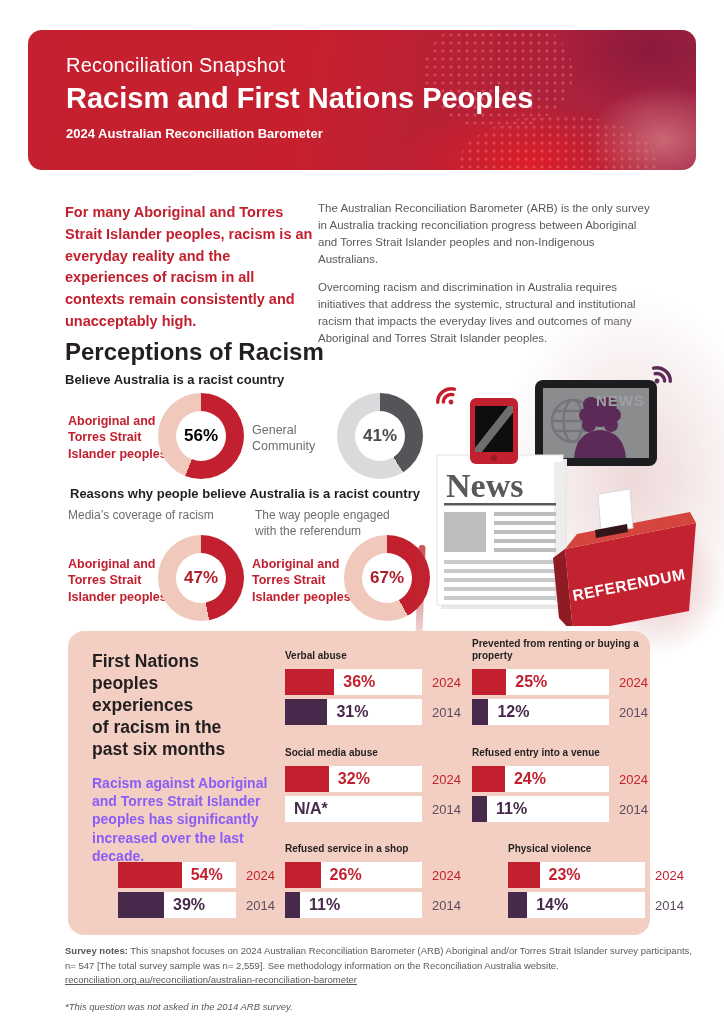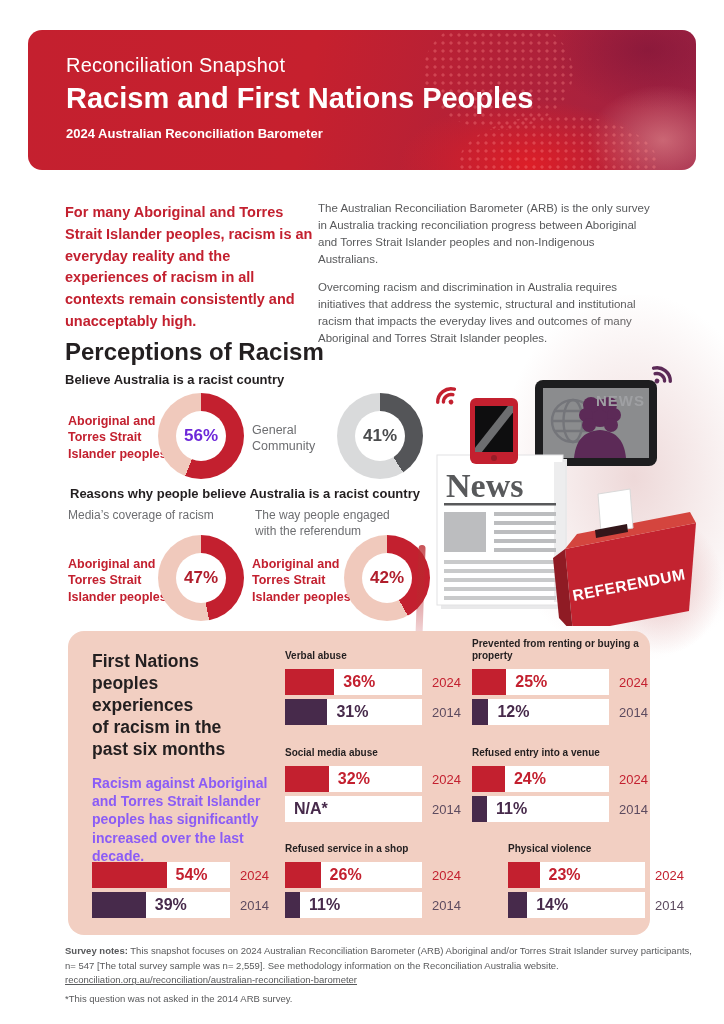--- a/index.html
+++ b/index.html
@@ -58,36 +58,36 @@
   .exp-title{position:absolute;left:92px;top:650px;width:180px;font-size:17.5px;font-weight:bold;
              color:#231f20;line-height:1.26;white-space:pre-line;}
   .exp-desc{position:absolute;left:92px;top:774px;width:178px;font-size:14px;font-weight:bold;
             color:#8b5cf6;line-height:1.3;}
 
   .cat{position:absolute;}
   .cat-label{position:absolute;bottom:100%;margin-bottom:7px;width:175px;font-size:10px;font-weight:bold;
              color:#231f20;line-height:1.18;}
   .bar-row{display:flex;align-items:center;height:26px;margin-bottom:4px;}
   .bar-track{position:relative;width:137px;height:26px;background:#fff;display:flex;align-items:center;flex:none;overflow:hidden;}
-  .bar-track.wide{width:138px;}
+  .bar-track.wide{width:118px;margin-left:26px;}
   .bar-fill{position:absolute;left:0;top:0;bottom:0;width:calc(var(--p)*1%);}
   .f2024{background:#c3202f;}
   .f2014{background:#472a4b;}
   .bar-val{position:relative;font-size:16px;font-weight:bold;margin-left:calc(var(--p)*1% + 9px);white-space:nowrap;}
   .v2024{color:#c3202f;}
   .v2014{color:#472a4b;}
   .year{margin-left:10px;font-size:13px;flex:none;}
   .yr2024{color:#c3202f;}
   .yr2014{color:#5d4b5f;}
 
   
   .footer{position:absolute;left:65px;top:944px;width:640px;font-size:9.5px;color:#58595b;line-height:1.55;}
   .footer .bold{font-weight:bold;}
   .footer a{color:#58595b;text-decoration:underline;}
-  .footnote{margin-top:4px;}
+  .footnote{margin-top:12px;font-style:italic;}
 </style>
 </head>
 <body>
 
 <div class="page">
 
   <div class="banner">
     <div class="blob blob3"></div>
     <div class="blob blob1"></div>
     <div class="blob blob2"></div>
@@ -104,21 +104,21 @@
     <p>Overcoming racism and discrimination in Australia requires initiatives that address the systemic, structural and institutional racism that impacts the everyday lives and outcomes of many Aboriginal and Torres Strait Islander peoples.</p>
   </div>
 
   <div class="h2">Perceptions of Racism</div>
   <div class="h3" style="left:65px;top:372px;">Believe Australia is a racist country</div>
 
   <div class="grp-label" style="left:68px;top:413px;width:108px;">Aboriginal and Torres Strait Islander peoples</div>
   <div class="donut" style="left: 158px; top: 393px; --fill: #c3202f; --rest: #f0c9bc; --p: 56;">
     <div class="ring"></div>
     <div class="hole"></div>
-    <div class="pct" style="color:#6d28d9;">56%</div>
+    <div class="pct" style="color:#000000;">56%</div>
   </div>
 
   <div class="grp-label gray" style="left:252px;top:422px;width:92px;">General Community</div>
   <div class="donut" style="left: 337px; top: 393px; --fill: #545558; --rest: #d9dadb; --p: 41;">
     <div class="ring"></div>
     <div class="hole"></div>
     <div class="pct" style="color:#4a4b4d;">41%</div>
   </div>
 
   <div class="h3" style="left:70px;top:486px;">Reasons why people believe Australia is a racist country</div>
@@ -129,21 +129,21 @@
   <div class="donut" style="left: 158px; top: 535px; --fill: #c3202f; --rest: #f0c9bc; --p: 47;">
     <div class="ring"></div>
     <div class="hole"></div>
     <div class="pct" style="color:#b01e2c;">47%</div>
   </div>
 
   <div class="grp-label" style="left:252px;top:556px;width:108px;">Aboriginal and Torres Strait Islander peoples</div>
   <div class="donut" style="left: 344px; top: 535px; --fill: #c3202f; --rest: #f0c9bc; --p: 42;">
     <div class="ring"></div>
     <div class="hole"></div>
-    <div class="pct" style="color:#b01e2c;">42%</div>
+    <div class="pct" style="color:#b01e2c;">67%</div>
   </div>
 
   <div class="wash wash-a"></div>
   <div class="wash wash-b"></div>
   <div class="wash wash-c"></div>
 
   <svg class="illu" viewBox="418 348 300 278">
     <defs>
       <clipPath id="tvscreen">
           <rect x="543" y="388" width="106" height="70" rx="2"></rect>

